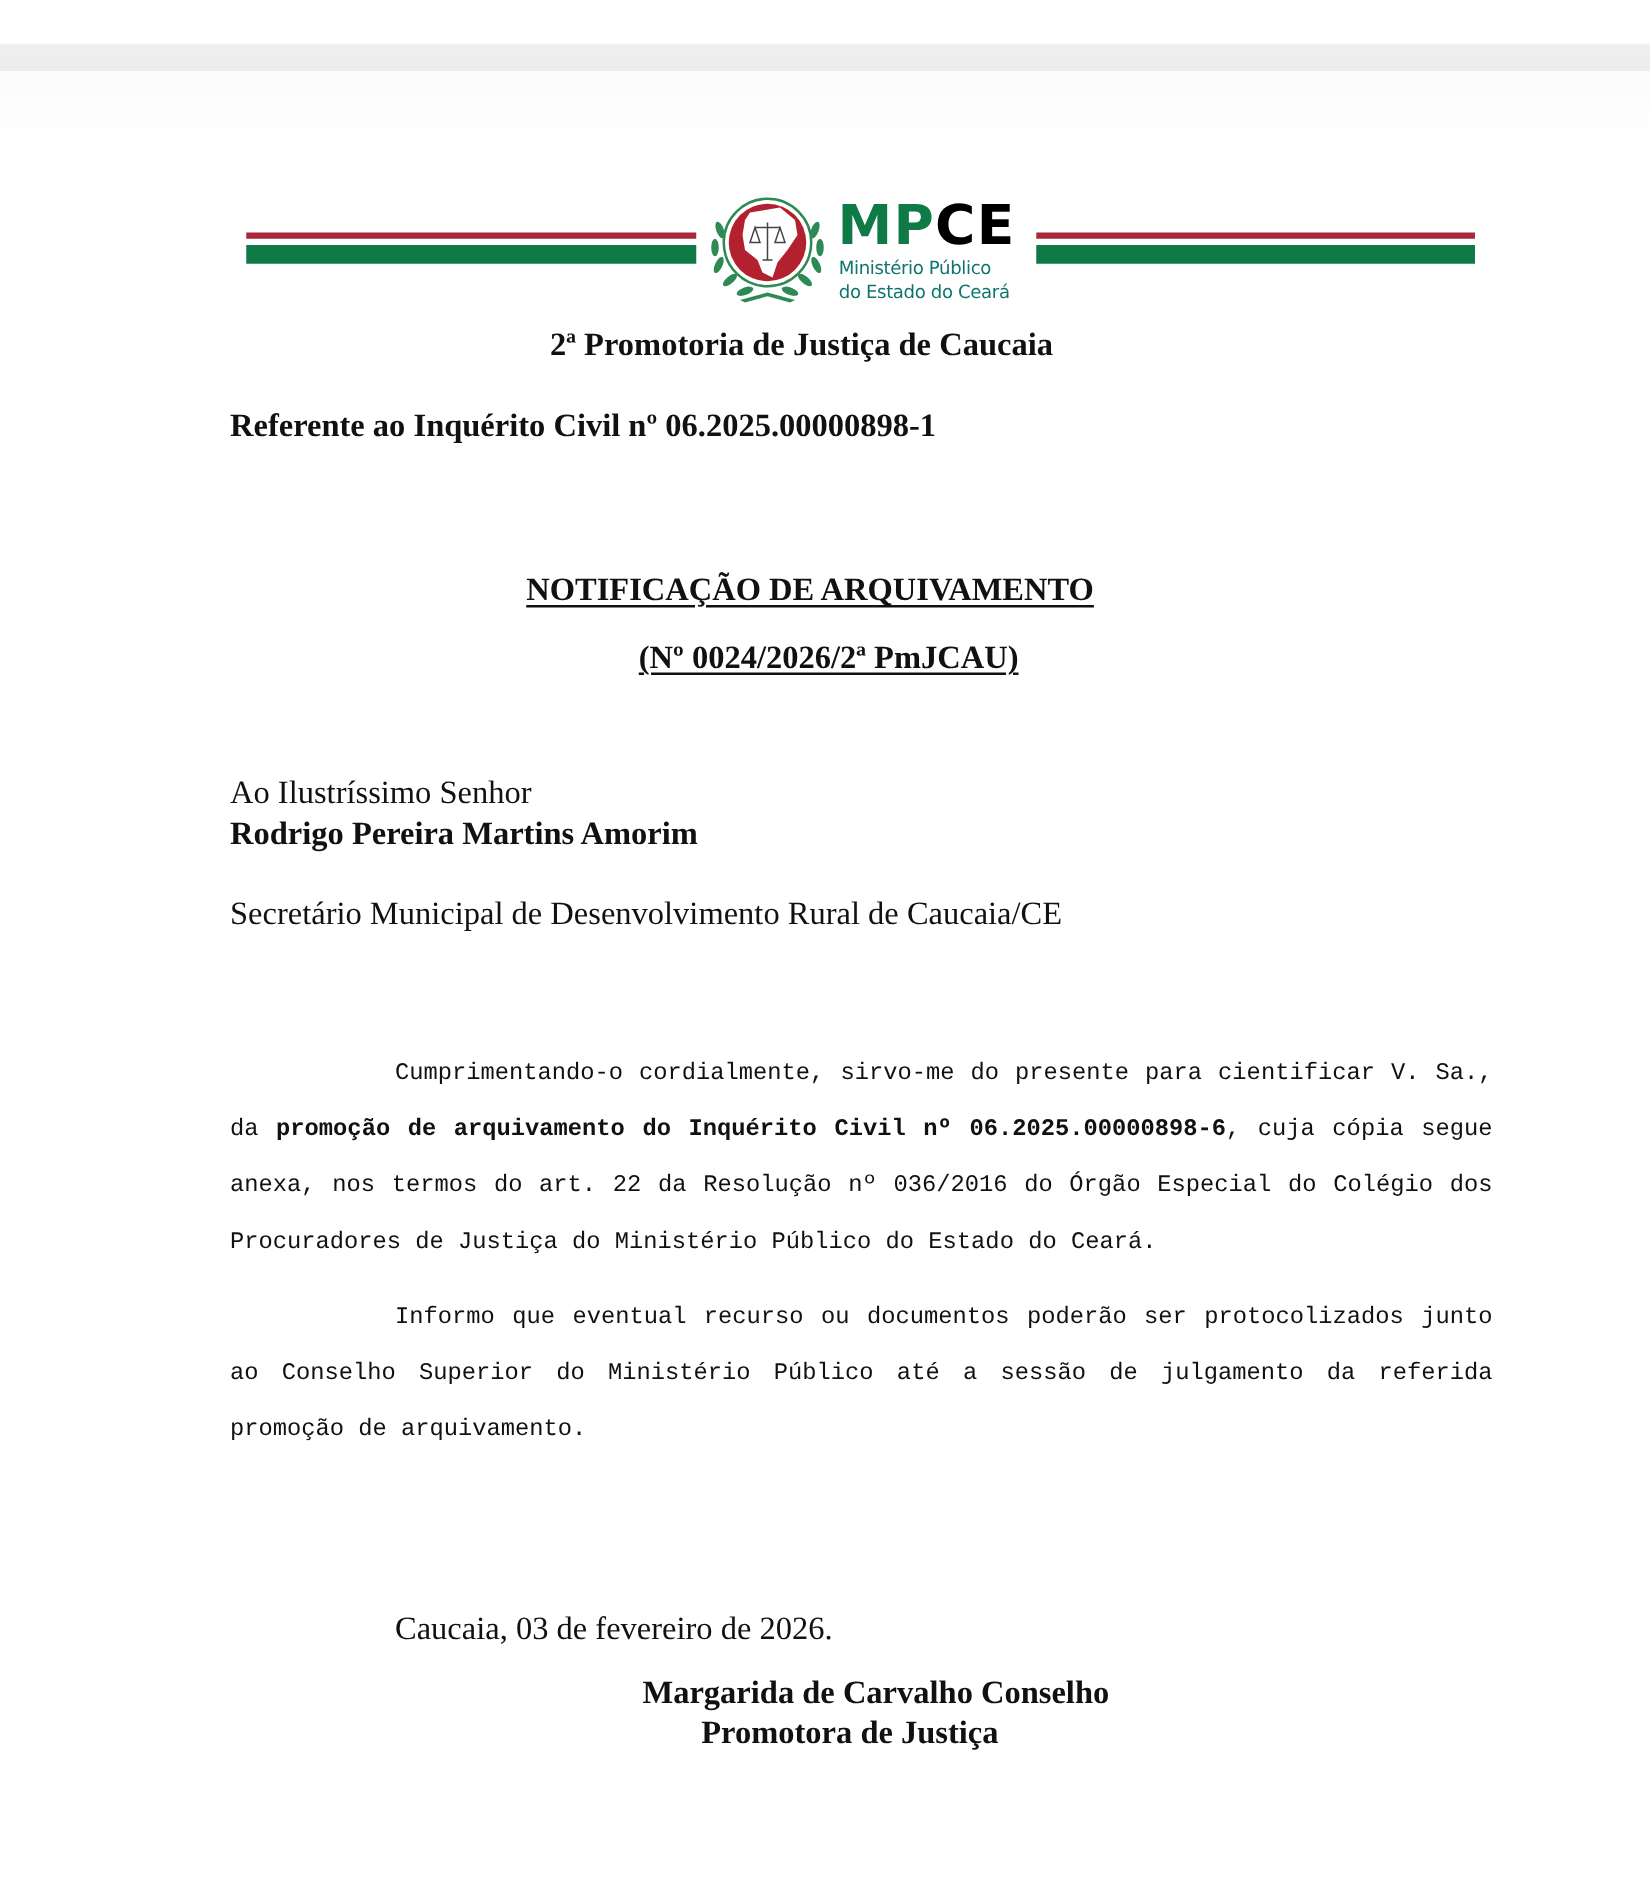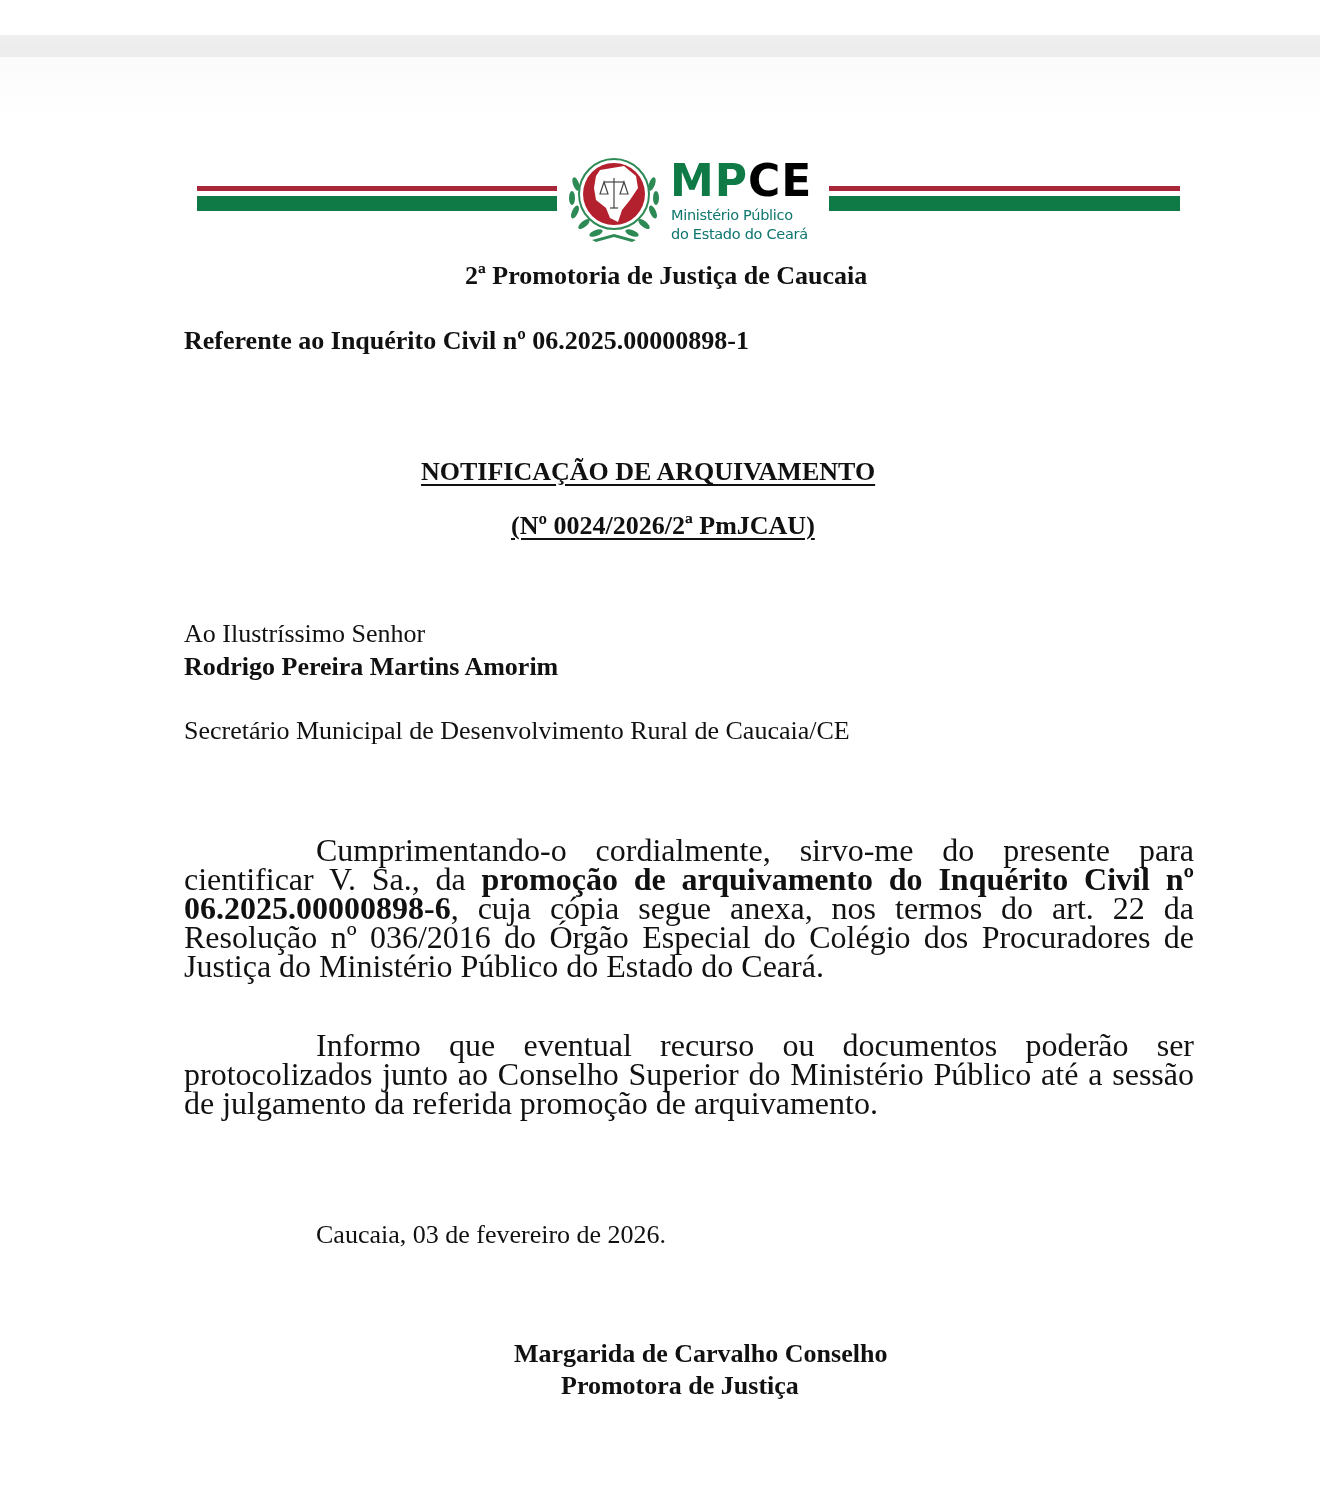--- a/index.html
+++ b/index.html
@@ -24,22 +24,22 @@
     letter-spacing: 1px; line-height: 50px; }
   .logo-ce { color: #000000; }
   .logo-sub { position: absolute; left: 1px; top: 50px; font-size: 14.5px; color: #0f766e; line-height: 18px;
     white-space: nowrap; font-family: "DejaVu Sans", sans-serif; letter-spacing: -0.3px;}
   .logo-sub2 { top: 69px; text-align: center; }
 
   .t { position: absolute; white-space: nowrap; font-size: 26px; line-height: 30px; }
   .b { font-weight: bold; }
   .u { text-decoration: underline; text-underline-offset: 4px; text-decoration-thickness: 2px; }
 
-  .para { position: absolute; left: 184px; width: 1010px; font-size: 32px; line-height: 29px;
-    text-align: justify; }
+  .para { position: absolute; left: 184px; width: 1010px; font-size: 19px; line-height: 45px;
+    text-align: justify; font-family: Liberation Mono, monospace; }
   .para .indent { display: inline-block; width: 132px; }
 </style>
 </head>
 <body>
 
 <div class="topbar"></div>
 <div class="topshade"></div>
 
 <div>
   <div class="rule rule-left">
@@ -78,31 +78,31 @@
     </g>
   </svg>
 
   <div class="logo-text">
     <div class="logo-mp"><span>MP</span><span class="logo-ce">CE</span></div>
     <div class="logo-sub">Ministério Público</div>
     <div class="logo-sub logo-sub2">do Estado do Ceará</div>
   </div>
 </div>
 
-<div class="t b" style="left:465px; top:261px;">2ª Promotoria de Justiça de Caucaia</div>
+<div class="t b" style="left:440px; top:261px;">2ª Promotoria de Justiça de Caucaia</div>
 
 <div class="t b" style="left:184px; top:326px;">Referente ao Inquérito Civil nº 06.2025.00000898-1</div>
 
 <div class="t b u" style="left:421px; top:457px;">NOTIFICAÇÃO DE ARQUIVAMENTO</div>
 <div class="t b u" style="left:511px; top:511px;">(Nº 0024/2026/2ª PmJCAU)</div>
 
 <div class="t" style="left:184px; top:619px;">Ao Ilustríssimo Senhor</div>
 <div class="t b" style="left:184px; top:628px;margin-top:24px;">Rodrigo Pereira Martins Amorim</div>
 <div class="t" style="left:184px; top:716px;">Secretário Municipal de Desenvolvimento Rural de Caucaia/CE</div>
 
 <div class="para" style="top:836px;"><span class="indent"></span><span>Cumprimentando-o cordialmente, sirvo-me do presente para cientificar V. Sa., da </span><b>promoção de arquivamento do Inquérito Civil nº 06.2025.00000898-6</b><span>, cuja cópia segue anexa, nos termos do art. 22 da Resolução nº 036/2016 do Órgão Especial do Colégio dos Procuradores de Justiça do Ministério Público do Estado do Ceará.</span></div>
 
 <div class="para" style="top:1031px;"><span class="indent"></span><span>Informo que eventual recurso ou documentos poderão ser protocolizados junto ao Conselho Superior do Ministério Público até a sessão de julgamento da referida promoção de arquivamento.</span></div>
 
-<div class="t" style="left:316px; top:1220px;">Caucaia, 03 de fevereiro de 2026.</div>
+<div class="t" style="left:316px; top:1288px;">Caucaia, 03 de fevereiro de 2026.</div>
 
 <div class="t b" style="left:514px; top:1339px;">Margarida de Carvalho Conselho</div>
 <div class="t b" style="left:561px; top:1371px;">Promotora de Justiça</div>
 
 </body></html>

